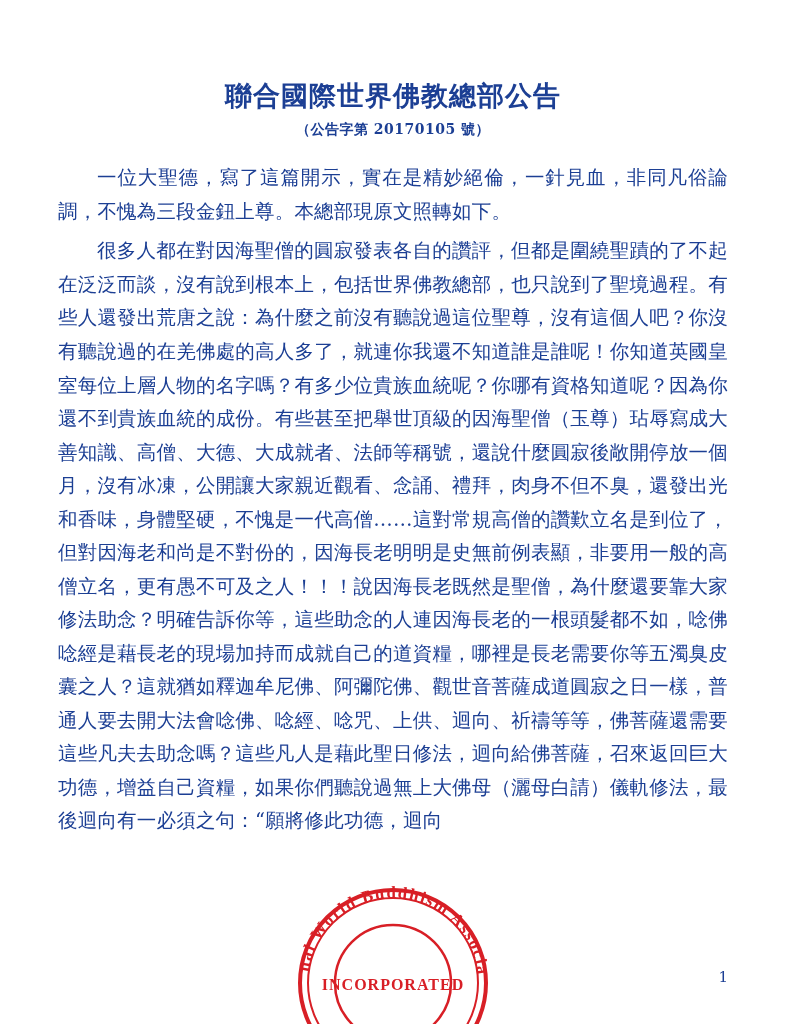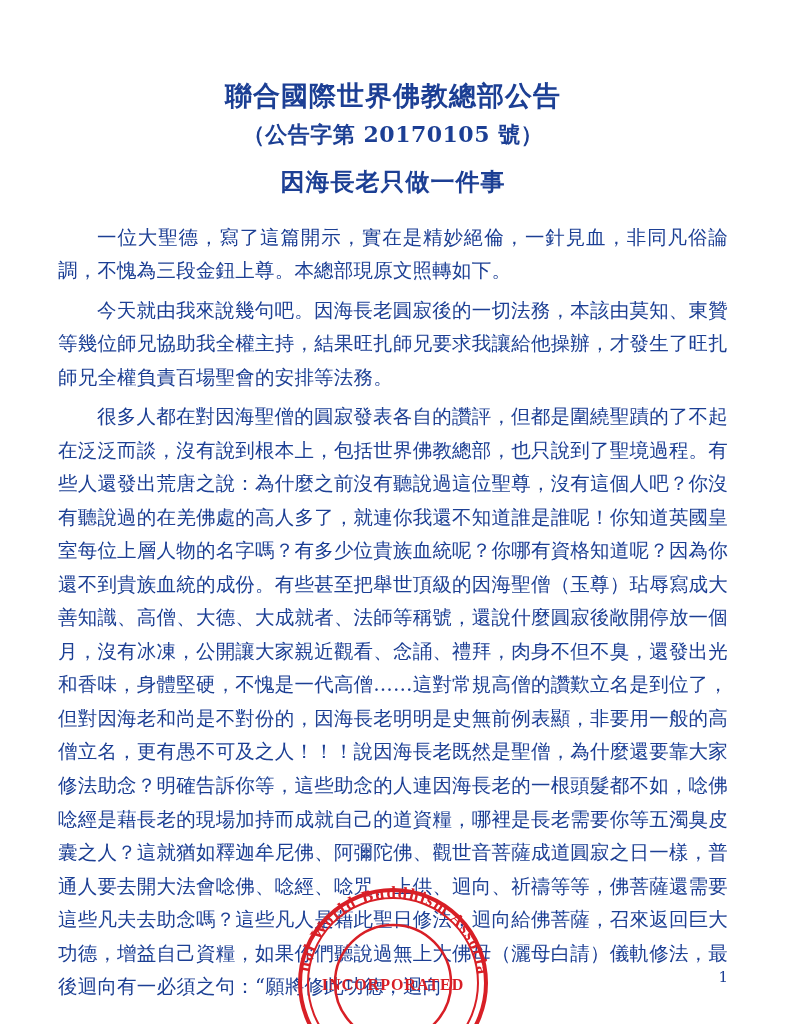--- a/index.html
+++ b/index.html
@@ -27,26 +27,26 @@
   }
   .doc-title {
     font-size: 27px;
     font-weight: bold;
     letter-spacing: 1px;
     line-height: 1.35;
     color: #1c3f94;
     margin: 0 0 6px 0;
   }
   .doc-subtitle {
-    font-size: 22px;
+    font-size: 14px;
     font-weight: bold;
     letter-spacing: 0.5px;
     line-height: 1.35;
     color: #1c3f94;
-    margin: 0 0 16px 0;
+    margin: 0 0 8px 0;
   }
   .doc-heading2 {
     font-size: 24px;
     font-weight: bold;
     letter-spacing: 1px;
     line-height: 1.35;
     color: #1c3f94;
     margin: 0 0 4px 0;
   }
   .body-block {
@@ -95,26 +95,24 @@
   }
 </style>
 </head>
 <body>
 
 <div class="page">
 
   <div class="title-block">
     <div class="doc-title">聯合國際世界佛教總部公告</div>
     <div class="doc-subtitle">（公告字第 20170105 號）</div>
-    <div class="doc-heading2">因海長老只做一件事</div>
   </div>
 
   <div class="body-block">
     <p class="para tight">一位大聖德，寫了這篇開示，實在是精妙絕倫，一針見血，非同凡俗論調，不愧為三段金鈕上尊。本總部現原文照轉如下。</p>
-    <p class="para tight">今天就由我來說幾句吧。因海長老圓寂後的一切法務，本該由莫知、東贊等幾位師兄協助我全權主持，結果旺扎師兄要求我讓給他操辦，才發生了旺扎師兄全權負責百場聖會的安排等法務。</p>
     <p class="para">很多人都在對因海聖僧的圓寂發表各自的讚評，但都是圍繞聖蹟的了不起在泛泛而談，沒有說到根本上，包括世界佛教總部，也只說到了聖境過程。有些人還發出荒唐之說：為什麼之前沒有聽說過這位聖尊，沒有這個人吧？你沒有聽說過的在羌佛處的高人多了，就連你我還不知道誰是誰呢！你知道英國皇室每位上層人物的名字嗎？有多少位貴族血統呢？你哪有資格知道呢？因為你還不到貴族血統的成份。有些甚至把舉世頂級的因海聖僧（玉尊）玷辱寫成大善知識、高僧、大德、大成就者、法師等稱號，還說什麼圓寂後敞開停放一個月，沒有冰凍，公開讓大家親近觀看、念誦、禮拜，肉身不但不臭，還發出光和香味，身體堅硬，不愧是一代高僧……這對常規高僧的讚歎立名是到位了，但對因海老和尚是不對份的，因海長老明明是史無前例表顯，非要用一般的高僧立名，更有愚不可及之人！！！說因海長老既然是聖僧，為什麼還要靠大家修法助念？明確告訴你等，這些助念的人連因海長老的一根頭髮都不如，唸佛唸經是藉長老的現場加持而成就自己的道資糧，哪裡是長老需要你等五濁臭皮囊之人？這就猶如釋迦牟尼佛、阿彌陀佛、觀世音菩薩成道圓寂之日一樣，普通人要去開大法會唸佛、唸經、唸咒、上供、迴向、祈禱等等，佛菩薩還需要這些凡夫去助念嗎？這些凡人是藉此聖日修法，迴向給佛菩薩，召來返回巨大功德，增益自己資糧，如果你們聽說過無上大佛母（灑母白請）儀軌修法，最後迴向有一必須之句：“願將修此功德，迴向</p>
   </div>
 
   <div class="page-number">1</div>
 
   <div class="stamp">
     <svg viewBox="0 0 210 210" xmlns="http://www.w3.org/2000/svg">
       <defs>
         <path id="outerArc" d="M 20,105 A 85,85 0 0 1 190,105"></path>
       </defs>

